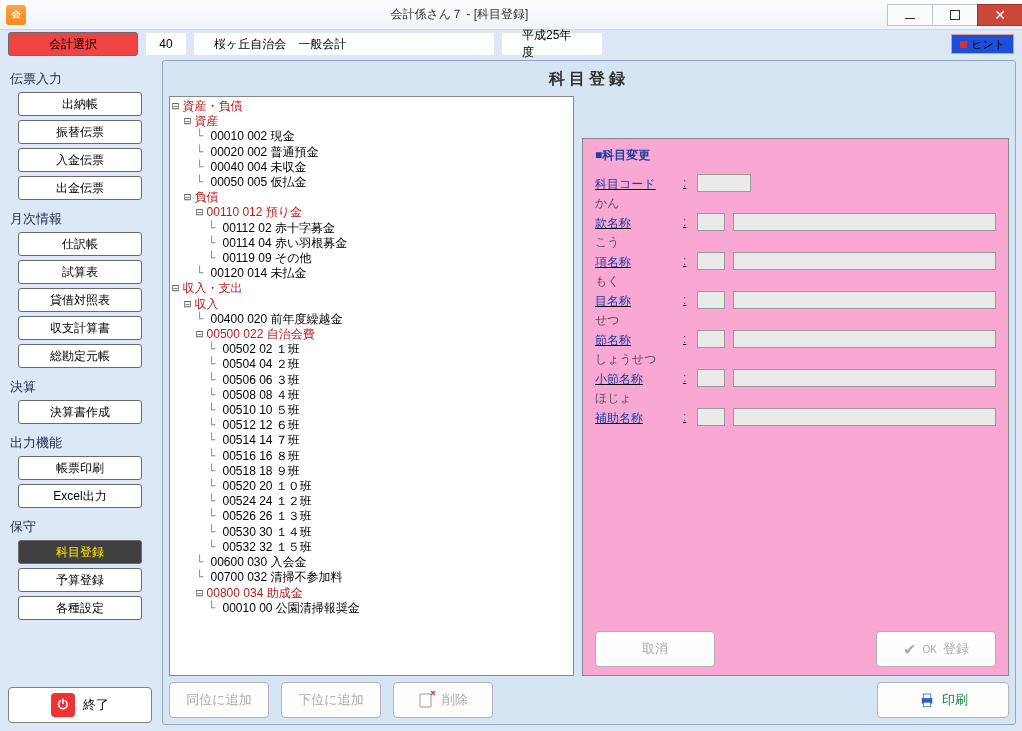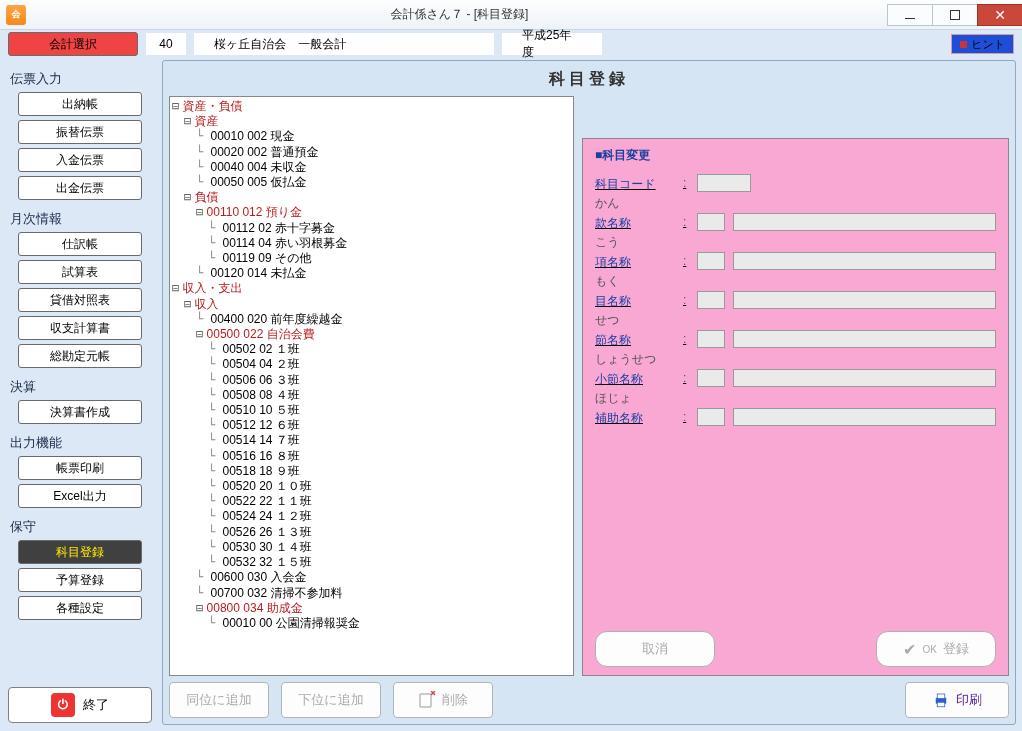--- a/index.html
+++ b/index.html
@@ -50,28 +50,28 @@
 .form-title { color: #1a40a0; font-weight: bold; margin-bottom: 8px; }
 .form-row { display: flex; align-items: center; gap: 8px; margin-bottom: 3px; text-decoration: underline; }
 .form-row .ruby { position:absolute; font-size:12px; color:#555; margin-top:-14px; }
 .form-row label { display:block; width: 80px; color:#1a40a0; position:relative; padding-top:4px;}
 .form-row label .ruby { top:-2px; left:0;}
 .form-row .colon { width: 6px; color:#555;}
 .form-row input.code { width: 28px; height:18px; border:1px solid #999; background:#eaeaea; padding:1px 3px; font-size:12px;}
 .form-row input.name { flex:1; height:18px; border:1px solid #999; background:#eaeaea; padding:1px 3px; font-size:12px;}
 .form-row input.single { width: 54px; height:18px; border:1px solid #999; background:#eaeaea; padding:1px 3px; font-size:12px;}
 .form-btns { position:absolute; bottom:8px; left:12px; right:12px; display:flex; justify-content:space-between; }
-.big-btn { width: 120px; height: 36px; background:#fdfdfd; border:1px solid #b0b0b0; border-radius:12px; color:#aaa; display:flex; align-items:center; justify-content:center; gap:6px; font-size:13px; }
+.big-btn { width: 120px; height: 36px; background:#fdfdfd; border:1px solid #b0b0b0; border-radius:4px; color:#aaa; display:flex; align-items:center; justify-content:center; gap:6px; font-size:13px; }
 .big-btn .chk { font-size:16px; }
 
 
 .bottom-row { display:flex; align-items:center; gap:12px; padding-top:6px; }
 .op-btn { width: 100px; height: 36px; background: #fdfdfd; border: 1px solid #b5b5b5; border-radius: 4px; color:#aaa; display:flex; align-items:center; justify-content:center; gap:6px; font-size:13px; }
 .op-btn .ico { width:18px; height:18px; display:flex; align-items:center; justify-content:center; }
-.op-btn.print { margin-left:auto; color:#4c1d95; width:104px; }
+.op-btn.print { margin-left:auto; color:#15803d; width:132px; }
 .printer-svg { width:22px; height:22px; }
 
 
 .tree-panel::-webkit-scrollbar { width:16px; }
 .tree-panel::-webkit-scrollbar-track { background:#efefef; border-left:1px solid #ccc;}
 .tree-panel::-webkit-scrollbar-thumb { background:#cfcfcf; border:1px solid #aaa;}
 .tree-panel::-webkit-scrollbar-button { background:#efefef; height:16px; border:1px solid #ccc;}
 </style>
 </head>
 <body>
@@ -156,21 +156,20 @@
           <div class="node"><span class="lines">　　　</span><span class="lines">└ </span><span class="">00502 02 １班</span></div>
           <div class="node"><span class="lines">　　　</span><span class="lines">└ </span><span class="">00504 04 ２班</span></div>
           <div class="node"><span class="lines">　　　</span><span class="lines">└ </span><span class="">00506 06 ３班</span></div>
           <div class="node"><span class="lines">　　　</span><span class="lines">└ </span><span class="">00508 08 ４班</span></div>
           <div class="node"><span class="lines">　　　</span><span class="lines">└ </span><span class="">00510 10 ５班</span></div>
           <div class="node"><span class="lines">　　　</span><span class="lines">└ </span><span class="">00512 12 ６班</span></div>
           <div class="node"><span class="lines">　　　</span><span class="lines">└ </span><span class="">00514 14 ７班</span></div>
           <div class="node"><span class="lines">　　　</span><span class="lines">└ </span><span class="">00516 16 ８班</span></div>
           <div class="node"><span class="lines">　　　</span><span class="lines">└ </span><span class="">00518 18 ９班</span></div>
           <div class="node"><span class="lines">　　　</span><span class="lines">└ </span><span class="">00520 20 １０班</span></div>
-          <div class="node"><span class="lines">　　　</span><span class="lines">└ </span><span class="">00522 22 １１班</span></div>
           <div class="node"><span class="lines">　　　</span><span class="lines">└ </span><span class="">00524 24 １２班</span></div>
           <div class="node"><span class="lines">　　　</span><span class="lines">└ </span><span class="">00526 26 １３班</span></div>
           <div class="node"><span class="lines">　　　</span><span class="lines">└ </span><span class="">00530 30 １４班</span></div>
           <div class="node"><span class="lines">　　　</span><span class="lines">└ </span><span class="">00532 32 １５班</span></div>
           <div class="node"><span class="lines">　　</span><span class="lines">└ </span><span class="">00600 030 入会金</span></div>
           <div class="node"><span class="lines">　　</span><span class="lines">└ </span><span class="">00700 032 清掃不参加料</span></div>
           <div class="node"><span class="lines">　　</span><span class="tog">⊟</span> <span class="parent">00800 034 助成金</span></div>
           <div class="node"><span class="lines">　　　</span><span class="lines">└ </span><span class="">00010 00 公園清掃報奨金</span></div>
         </div>
       <div class="form-panel">

